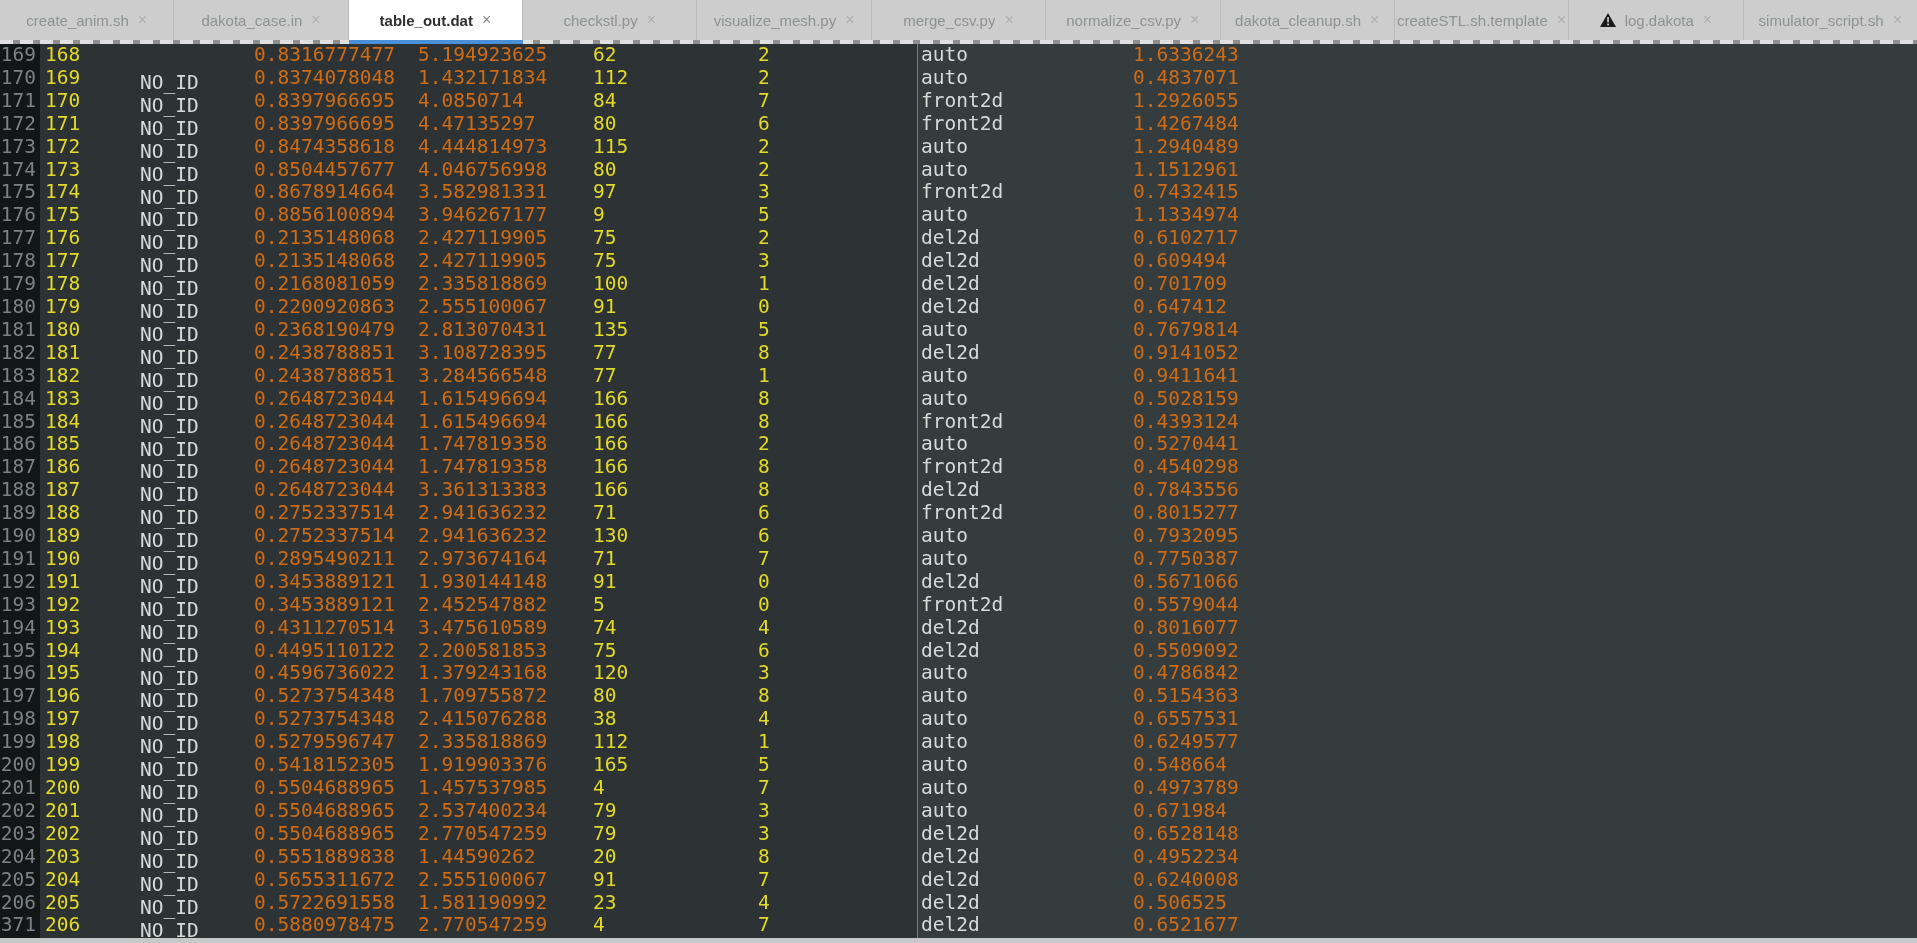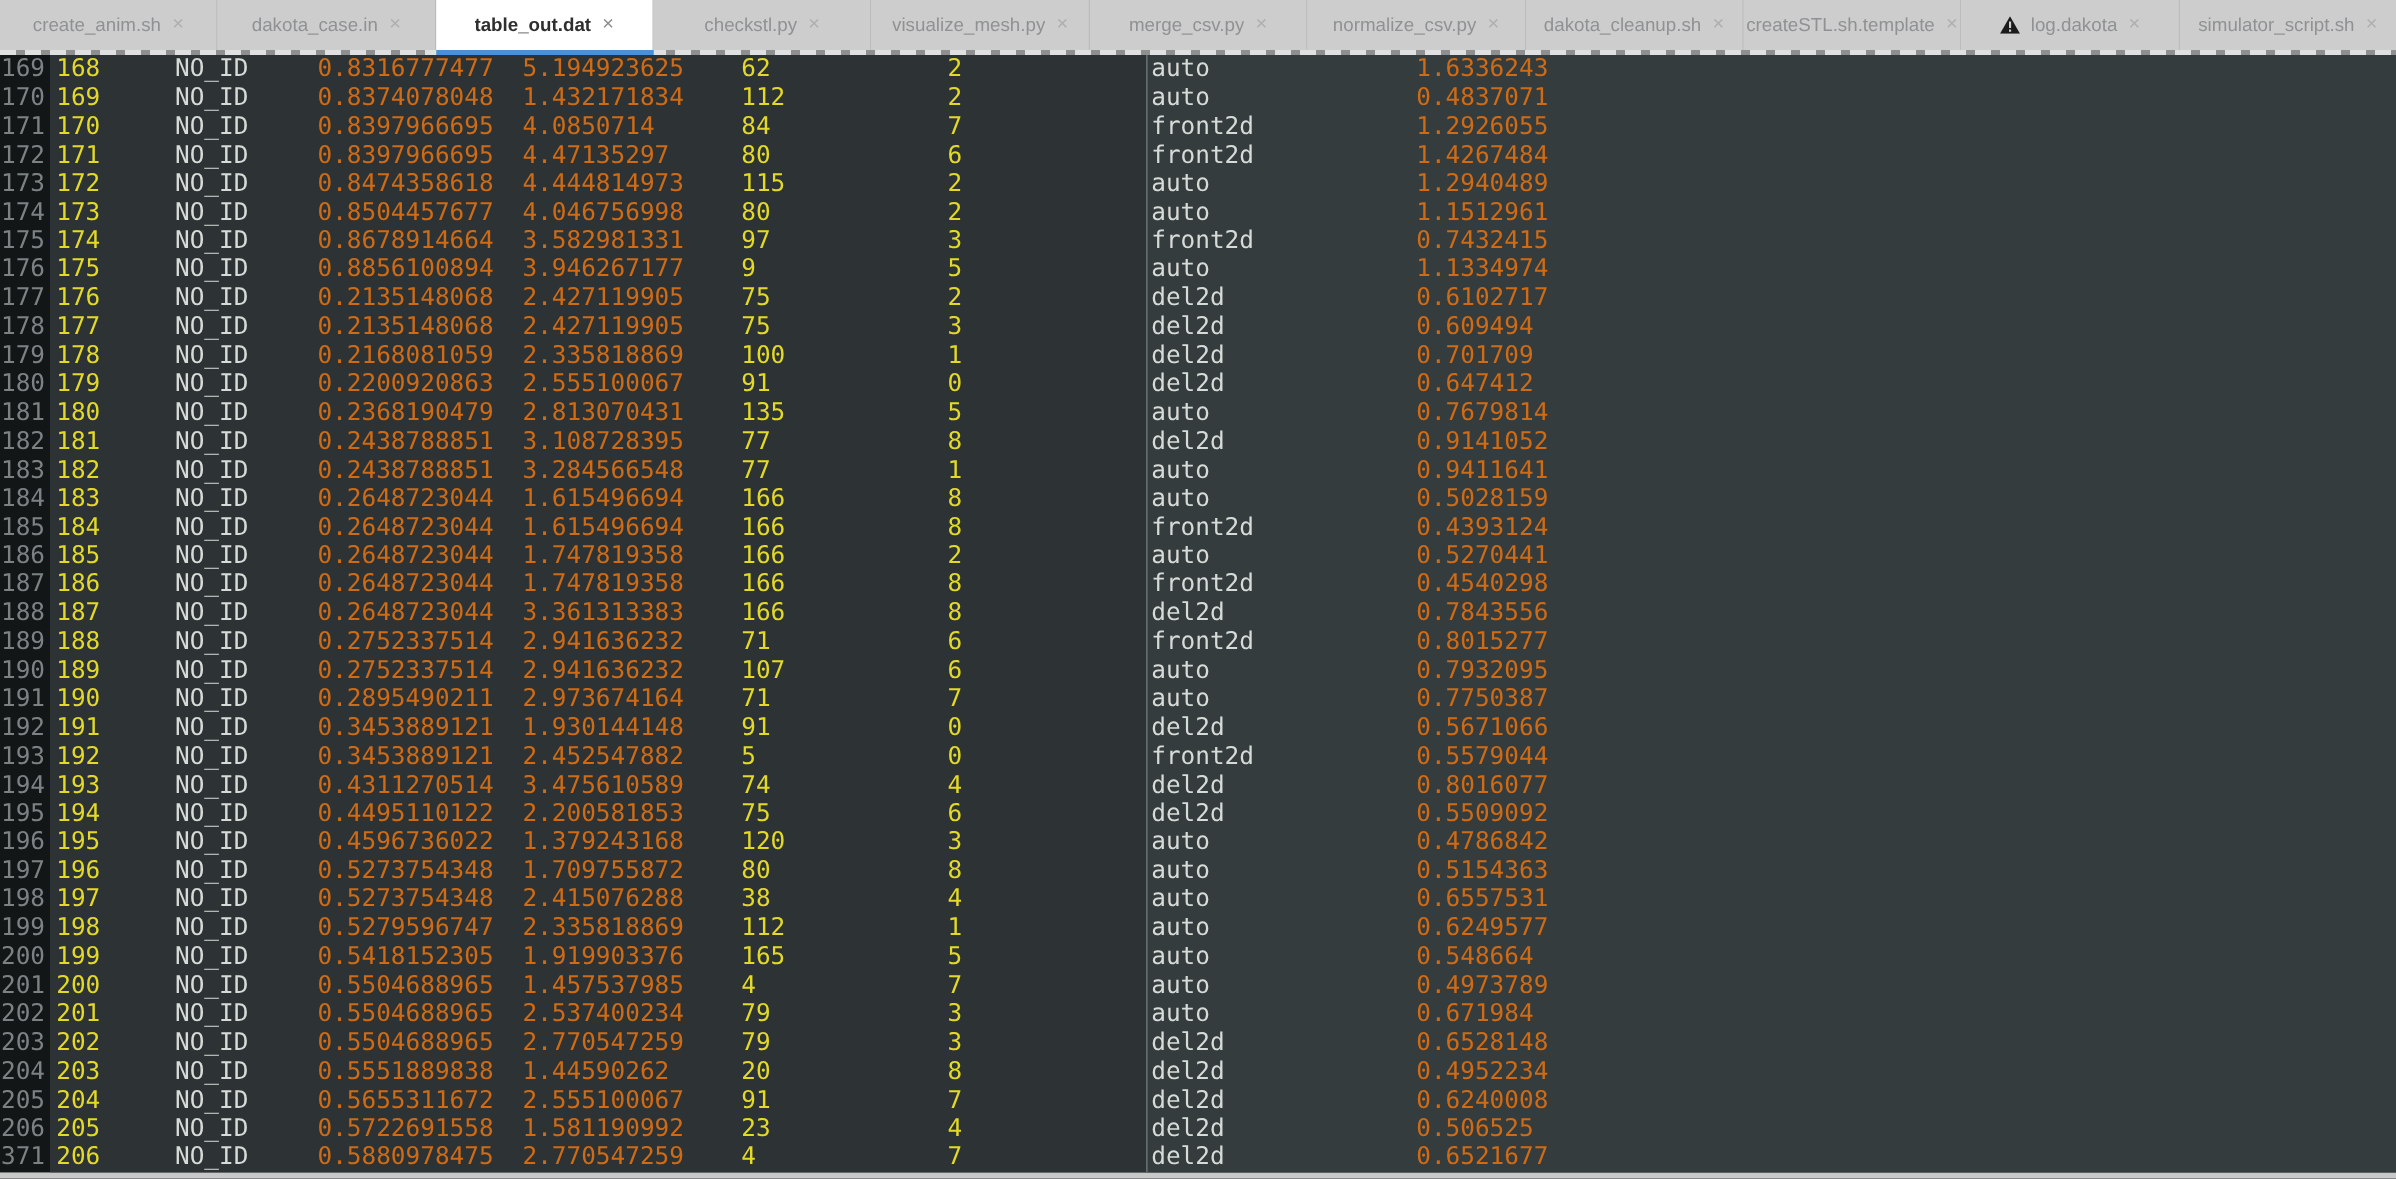--- a/index.html
+++ b/index.html
@@ -52,21 +52,21 @@
     font-family:"DejaVu Sans Mono", monospace;font-size:19.5px;
   }
   .margin-zone{
     position:absolute;top:0;bottom:0;left:877px;right:0;
     background:#353c3e;border-left:1px solid #787d7e;
   }
   .rows{position:relative;border-radius:25px;}
   .row{height:22.92px;line-height:22.92px;position:relative;white-space:pre;}
   .cell{position:absolute;top:0;}
   .c0{left:5px;}
-  .c1{left:100px;}
+  .c1{left:100px;margin-top:28px;}
   .c2{left:214px;}
   .c3{left:378px;text-align:right;}
   .c4{left:553px;}
   .c5{left:718px;}
   .c6{left:881px;}
   .c7{left:1048px;margin-left:45px;}
   .col-yellow{color:#e3d927;}
   .col-orange{color:#cf6b15;}
   .col-white{color:#d7dbd8;}
 
@@ -192,21 +192,21 @@
           <div class="row"><span class="cell c0 col-yellow">179</span><span class="cell c1 col-white">NO_ID</span><span class="cell c2 col-orange">0.2200920863</span><span class="cell c3 col-orange">2.555100067</span><span class="cell c4 col-yellow">91</span><span class="cell c5 col-yellow">0</span><span class="cell c6 col-white">del2d</span><span class="cell c7 col-orange">0.647412</span></div>
           <div class="row"><span class="cell c0 col-yellow">180</span><span class="cell c1 col-white">NO_ID</span><span class="cell c2 col-orange">0.2368190479</span><span class="cell c3 col-orange">2.813070431</span><span class="cell c4 col-yellow">135</span><span class="cell c5 col-yellow">5</span><span class="cell c6 col-white">auto</span><span class="cell c7 col-orange">0.7679814</span></div>
           <div class="row"><span class="cell c0 col-yellow">181</span><span class="cell c1 col-white">NO_ID</span><span class="cell c2 col-orange">0.2438788851</span><span class="cell c3 col-orange">3.108728395</span><span class="cell c4 col-yellow">77</span><span class="cell c5 col-yellow">8</span><span class="cell c6 col-white">del2d</span><span class="cell c7 col-orange">0.9141052</span></div>
           <div class="row"><span class="cell c0 col-yellow">182</span><span class="cell c1 col-white">NO_ID</span><span class="cell c2 col-orange">0.2438788851</span><span class="cell c3 col-orange">3.284566548</span><span class="cell c4 col-yellow">77</span><span class="cell c5 col-yellow">1</span><span class="cell c6 col-white">auto</span><span class="cell c7 col-orange">0.9411641</span></div>
           <div class="row"><span class="cell c0 col-yellow">183</span><span class="cell c1 col-white">NO_ID</span><span class="cell c2 col-orange">0.2648723044</span><span class="cell c3 col-orange">1.615496694</span><span class="cell c4 col-yellow">166</span><span class="cell c5 col-yellow">8</span><span class="cell c6 col-white">auto</span><span class="cell c7 col-orange">0.5028159</span></div>
           <div class="row"><span class="cell c0 col-yellow">184</span><span class="cell c1 col-white">NO_ID</span><span class="cell c2 col-orange">0.2648723044</span><span class="cell c3 col-orange">1.615496694</span><span class="cell c4 col-yellow">166</span><span class="cell c5 col-yellow">8</span><span class="cell c6 col-white">front2d</span><span class="cell c7 col-orange">0.4393124</span></div>
           <div class="row"><span class="cell c0 col-yellow">185</span><span class="cell c1 col-white">NO_ID</span><span class="cell c2 col-orange">0.2648723044</span><span class="cell c3 col-orange">1.747819358</span><span class="cell c4 col-yellow">166</span><span class="cell c5 col-yellow">2</span><span class="cell c6 col-white">auto</span><span class="cell c7 col-orange">0.5270441</span></div>
           <div class="row"><span class="cell c0 col-yellow">186</span><span class="cell c1 col-white">NO_ID</span><span class="cell c2 col-orange">0.2648723044</span><span class="cell c3 col-orange">1.747819358</span><span class="cell c4 col-yellow">166</span><span class="cell c5 col-yellow">8</span><span class="cell c6 col-white">front2d</span><span class="cell c7 col-orange">0.4540298</span></div>
           <div class="row"><span class="cell c0 col-yellow">187</span><span class="cell c1 col-white">NO_ID</span><span class="cell c2 col-orange">0.2648723044</span><span class="cell c3 col-orange">3.361313383</span><span class="cell c4 col-yellow">166</span><span class="cell c5 col-yellow">8</span><span class="cell c6 col-white">del2d</span><span class="cell c7 col-orange">0.7843556</span></div>
           <div class="row"><span class="cell c0 col-yellow">188</span><span class="cell c1 col-white">NO_ID</span><span class="cell c2 col-orange">0.2752337514</span><span class="cell c3 col-orange">2.941636232</span><span class="cell c4 col-yellow">71</span><span class="cell c5 col-yellow">6</span><span class="cell c6 col-white">front2d</span><span class="cell c7 col-orange">0.8015277</span></div>
-          <div class="row"><span class="cell c0 col-yellow">189</span><span class="cell c1 col-white">NO_ID</span><span class="cell c2 col-orange">0.2752337514</span><span class="cell c3 col-orange">2.941636232</span><span class="cell c4 col-yellow">107</span><span class="cell c5 col-yellow">6</span><span class="cell c6 col-white">auto</span><span class="cell c7 col-orange">0.7932095</span></div>
+          <div class="row"><span class="cell c0 col-yellow">189</span><span class="cell c1 col-white">NO_ID</span><span class="cell c2 col-orange">0.2752337514</span><span class="cell c3 col-orange">2.941636232</span><span class="cell c4 col-yellow">130</span><span class="cell c5 col-yellow">6</span><span class="cell c6 col-white">auto</span><span class="cell c7 col-orange">0.7932095</span></div>
           <div class="row"><span class="cell c0 col-yellow">190</span><span class="cell c1 col-white">NO_ID</span><span class="cell c2 col-orange">0.2895490211</span><span class="cell c3 col-orange">2.973674164</span><span class="cell c4 col-yellow">71</span><span class="cell c5 col-yellow">7</span><span class="cell c6 col-white">auto</span><span class="cell c7 col-orange">0.7750387</span></div>
           <div class="row"><span class="cell c0 col-yellow">191</span><span class="cell c1 col-white">NO_ID</span><span class="cell c2 col-orange">0.3453889121</span><span class="cell c3 col-orange">1.930144148</span><span class="cell c4 col-yellow">91</span><span class="cell c5 col-yellow">0</span><span class="cell c6 col-white">del2d</span><span class="cell c7 col-orange">0.5671066</span></div>
           <div class="row"><span class="cell c0 col-yellow">192</span><span class="cell c1 col-white">NO_ID</span><span class="cell c2 col-orange">0.3453889121</span><span class="cell c3 col-orange">2.452547882</span><span class="cell c4 col-yellow">5</span><span class="cell c5 col-yellow">0</span><span class="cell c6 col-white">front2d</span><span class="cell c7 col-orange">0.5579044</span></div>
           <div class="row"><span class="cell c0 col-yellow">193</span><span class="cell c1 col-white">NO_ID</span><span class="cell c2 col-orange">0.4311270514</span><span class="cell c3 col-orange">3.475610589</span><span class="cell c4 col-yellow">74</span><span class="cell c5 col-yellow">4</span><span class="cell c6 col-white">del2d</span><span class="cell c7 col-orange">0.8016077</span></div>
           <div class="row"><span class="cell c0 col-yellow">194</span><span class="cell c1 col-white">NO_ID</span><span class="cell c2 col-orange">0.4495110122</span><span class="cell c3 col-orange">2.200581853</span><span class="cell c4 col-yellow">75</span><span class="cell c5 col-yellow">6</span><span class="cell c6 col-white">del2d</span><span class="cell c7 col-orange">0.5509092</span></div>
           <div class="row"><span class="cell c0 col-yellow">195</span><span class="cell c1 col-white">NO_ID</span><span class="cell c2 col-orange">0.4596736022</span><span class="cell c3 col-orange">1.379243168</span><span class="cell c4 col-yellow">120</span><span class="cell c5 col-yellow">3</span><span class="cell c6 col-white">auto</span><span class="cell c7 col-orange">0.4786842</span></div>
           <div class="row"><span class="cell c0 col-yellow">196</span><span class="cell c1 col-white">NO_ID</span><span class="cell c2 col-orange">0.5273754348</span><span class="cell c3 col-orange">1.709755872</span><span class="cell c4 col-yellow">80</span><span class="cell c5 col-yellow">8</span><span class="cell c6 col-white">auto</span><span class="cell c7 col-orange">0.5154363</span></div>
           <div class="row"><span class="cell c0 col-yellow">197</span><span class="cell c1 col-white">NO_ID</span><span class="cell c2 col-orange">0.5273754348</span><span class="cell c3 col-orange">2.415076288</span><span class="cell c4 col-yellow">38</span><span class="cell c5 col-yellow">4</span><span class="cell c6 col-white">auto</span><span class="cell c7 col-orange">0.6557531</span></div>
           <div class="row"><span class="cell c0 col-yellow">198</span><span class="cell c1 col-white">NO_ID</span><span class="cell c2 col-orange">0.5279596747</span><span class="cell c3 col-orange">2.335818869</span><span class="cell c4 col-yellow">112</span><span class="cell c5 col-yellow">1</span><span class="cell c6 col-white">auto</span><span class="cell c7 col-orange">0.6249577</span></div>
           <div class="row"><span class="cell c0 col-yellow">199</span><span class="cell c1 col-white">NO_ID</span><span class="cell c2 col-orange">0.5418152305</span><span class="cell c3 col-orange">1.919903376</span><span class="cell c4 col-yellow">165</span><span class="cell c5 col-yellow">5</span><span class="cell c6 col-white">auto</span><span class="cell c7 col-orange">0.548664</span></div>

